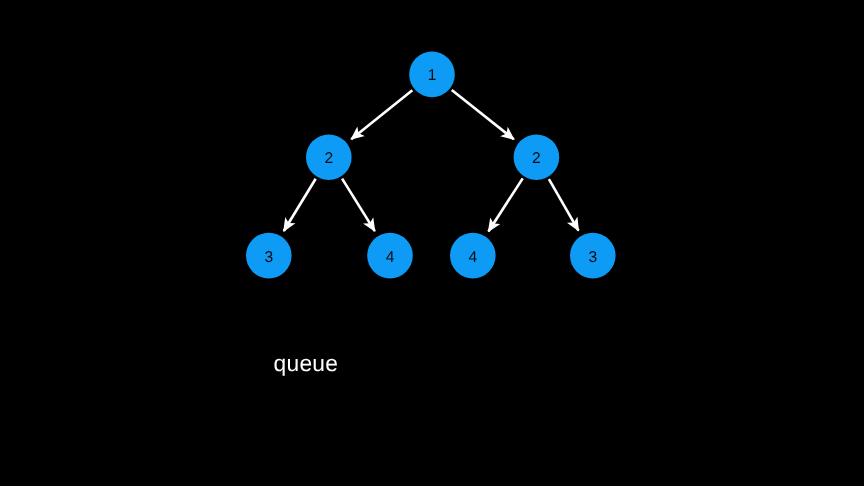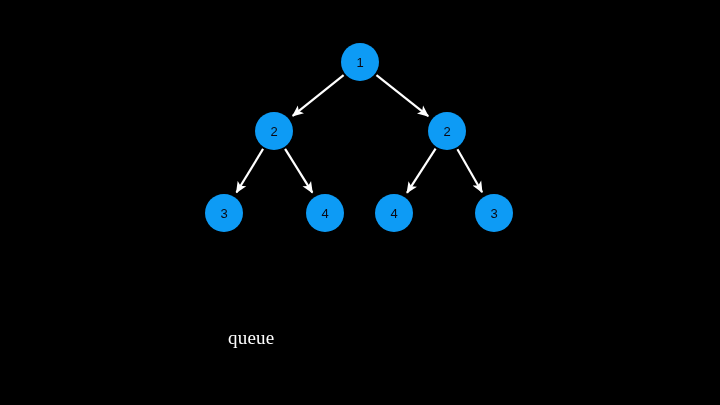--- a/index.html
+++ b/index.html
@@ -34,26 +34,25 @@
     color: #0a0a14;
     font-family: "Liberation Sans", sans-serif;
     font-size: 13px;
     line-height: 1;
     font-weight: 400;
     user-select: none;
   }
   .caption {
     position: absolute;
     color: #ffffff;
-    font-family: Liberation Serif, serif;
+    font-family: Liberation Sans, sans-serif;
     font-size: 19px;
     line-height: 1;
     letter-spacing: 0.2px;
     white-space: nowrap;
-    margin-top: 34px;
   }
 </style>
 </head>
 <body>
 
 <div id="canvas" style="width: 720px; height: 405px; background: rgb(0, 0, 0);">
 
   <svg id="edge-layer" viewBox="0 0 720 405" xmlns="http://www.w3.org/2000/svg">
       <defs>
         <marker id="arrowhead" viewBox="0 0 10 10" refX="9.2" refY="5" markerWidth="5.2" markerHeight="5.2" orient="auto-start-reverse" markerUnits="strokeWidth">

